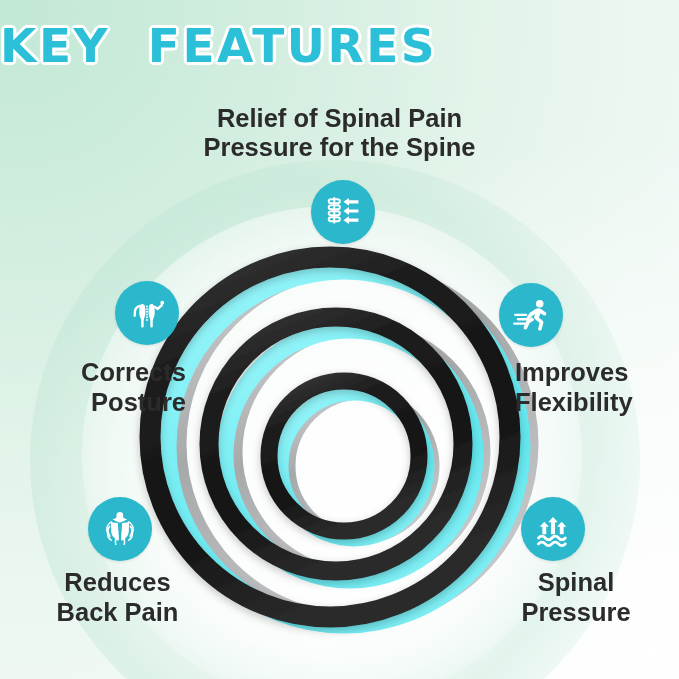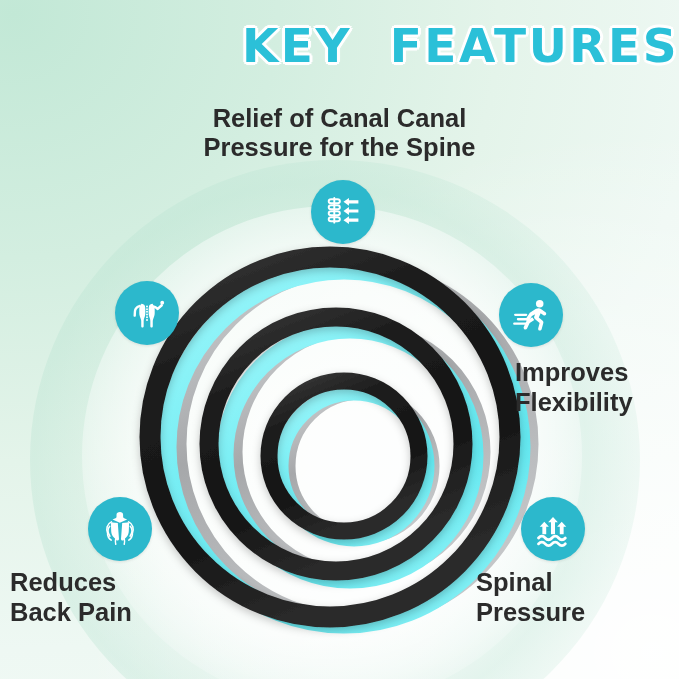--- a/index.html
+++ b/index.html
@@ -41,21 +41,21 @@
     left: 30px; top: 160px;
     width: 610px; height: 600px;
     background: radial-gradient(circle at 46% 50%, rgba(188,230,211,0.0) 40%, rgba(182,226,208,0.35) 62%, rgba(255,255,255,0.0) 86%);
   }
 
   
   #title {
     position: absolute;
     left: 0; right: 0;
     top: 18px;
-    text-align: right;
+    text-align: left;
     font-size: 47px;
     font-weight: 700;
     letter-spacing: 2.5px;
     color: #2bc0d8;
     font-family: "DejaVu Sans", sans-serif;
     -webkit-text-stroke: 0px;
     text-shadow:
       0 0 2px #ffffff, 0 0 3px #ffffff, 0 0 5px #ffffff,
       2px 0 0 #ffffff, -2px 0 0 #ffffff, 0 2px 0 #ffffff, 0 -2px 0 #ffffff,
       2px 2px 0 #ffffff, -2px 2px 0 #ffffff, 2px -2px 0 #ffffff, -2px -2px 0 #ffffff,
@@ -101,21 +101,21 @@
     position: absolute;
     font-size: 25.5px;
     line-height: 29.5px;
     font-weight: 700;
     color: #2b2b2b;
     white-space: pre-line;
     font-family: "Liberation Sans", sans-serif;
   }
   .label-right-align { text-align: right; }
   .label-left-align  { text-align: left; }
-  .label-center-align{ text-align: left; }
+  .label-center-align{ text-align: center; }
 
   
   #badge-spine     { left: 311px; top: 180px; }
   #badge-posture   { left: 115px; top: 281px; }
   #badge-flex      { left: 499px; top: 283px; }
   #badge-backpain  { left: 88px;  top: 497px; }
   #badge-pressure  { left: 521px; top: 497px; }
 
   #label-posture   { left: 6px;  top: 358px; width: 180px; }
   #label-flex      { left: 515px; top: 358px; width: 170px; }
@@ -168,21 +168,21 @@
 
     <g>
       <circle cx="362" cy="466" r="72" fill="none" stroke="url(#grayGrad)" stroke-width="11"></circle>
       <circle cx="354" cy="466" r="73" fill="none" stroke="url(#cyanGrad)" stroke-width="15"></circle>
       <circle cx="344" cy="456" r="75" fill="none" stroke="url(#blackGrad)" stroke-width="17" filter="url(#softshadow)"></circle>
     </g>
   </svg>
 
   <div id="title">KEY  FEATURES</div>
 
-  <div id="headline">Relief of Canal Canal
+  <div id="headline">Relief of Spinal Pain
 Pressure for the Spine</div>
 
   <div class="icon-badge" id="badge-spine">
     <svg width="44" height="44" viewBox="0 0 48 48" xmlns="http://www.w3.org/2000/svg">
       <g fill="none" stroke="#ffffff" stroke-width="2.1" stroke-linejoin="round" stroke-linecap="round">
         <path d="M11 10h7c1.6 0 2.6 1 2.6 2.2 0 1.2-1 2.1-2.6 2.1h-7c-1.6 0-2.6-.9-2.6-2.1C8.4 11 9.4 10 11 10z"></path>
         <path d="M11 16.6h7c1.6 0 2.6 1 2.6 2.2 0 1.2-1 2.1-2.6 2.1h-7c-1.6 0-2.6-.9-2.6-2.1 0-1.2 1-2.2 2.6-2.2z"></path>
         <path d="M11 23.2h7c1.6 0 2.6 1 2.6 2.2 0 1.2-1 2.1-2.6 2.1h-7c-1.6 0-2.6-.9-2.6-2.1 0-1.2 1-2.2 2.6-2.2z"></path>
         <path d="M11 29.8h7c1.6 0 2.6 1 2.6 2.2 0 1.2-1 2.1-2.6 2.1h-7c-1.6 0-2.6-.9-2.6-2.1 0-1.2 1-2.2 2.6-2.2z"></path>
         <path d="M14.5 8.6v27"></path>
@@ -209,20 +209,22 @@
         <circle cx="24" cy="28.9" r="1.15"></circle>
         <circle cx="24" cy="32.0" r="1.15"></circle>
 
         <path d="M30.5 13.5c-2.3 0-3.6 1.1-4.1 2.6-.4 1.3-.5 3-.5 4.9v3.3c0 1.4.2 2.4.5 3.3l1 2.9c.3.9.4 1.8.4 2.8v5.9c0 .8.6 1.4 1.4 1.4s1.4-.6 1.4-1.4v-5.5c0-.9.1-1.7.4-2.5l1.2-3.4c.4-1.1.6-2.2.6-3.4v-4.1c0-2-.3-3.6-1-4.6-.5-.8-1.2-1.2-1.3-2.2z"></path>
 
         <path d="M31.3 15.1c1.8.4 3.5 1.2 4.9 2.4l3.7-3.4c.6-.6 1.5-.5 2 .1.5.6.5 1.5-.1 2l-4.6 4.2c-.5.5-1.3.5-1.8.1-1.2-1.1-2.7-1.9-4.4-2.4l.3-3z"></path>
         <circle cx="41.4" cy="12.2" r="2.2"></circle>
       </g>
     </svg>
   </div>
+  <div class="feature-label label-right-align" id="label-posture">Corrects
+Posture</div>
 
   <div class="icon-badge" id="badge-flex">
     <svg width="44" height="44" viewBox="0 0 48 48" xmlns="http://www.w3.org/2000/svg">
       <g fill="#ffffff">
         <circle cx="33.5" cy="11.8" r="4.1"></circle>
 
         <path d="M29.6 17.2c1.9-.9 4-.8 5.6.4l4.6 3.4c.9.6 1.1 1.8.5 2.7-.6.9-1.8 1.1-2.7.5l-3.1-2.2-2 4.6 4.2 3.6c.7.6 1 1.5.8 2.3l-1.9 7.1c-.3 1-1.3 1.6-2.4 1.4-1-.3-1.6-1.3-1.4-2.4l1.6-5.9-5.2-4.4c-.8-.7-1.1-1.9-.6-2.9l1.0-2.2-3.6 1.9-3.0 4.6c-.6.9-1.8 1.1-2.7.5-.9-.6-1.1-1.8-.5-2.7l3.4-5.2c.3-.4.6-.7 1-.9l5.4-3.8z"></path>
 
         <path d="M27.6 29.5l-4.6 3.0c-.4.3-.8.7-1.0 1.2l-2.3 5.0c-.5 1-1.6 1.4-2.6 1-1-.5-1.4-1.6-1-2.6l2.5-5.5c.3-.6.7-1.1 1.3-1.5l5.4-3.6 2.3 3.0z"></path>
 

